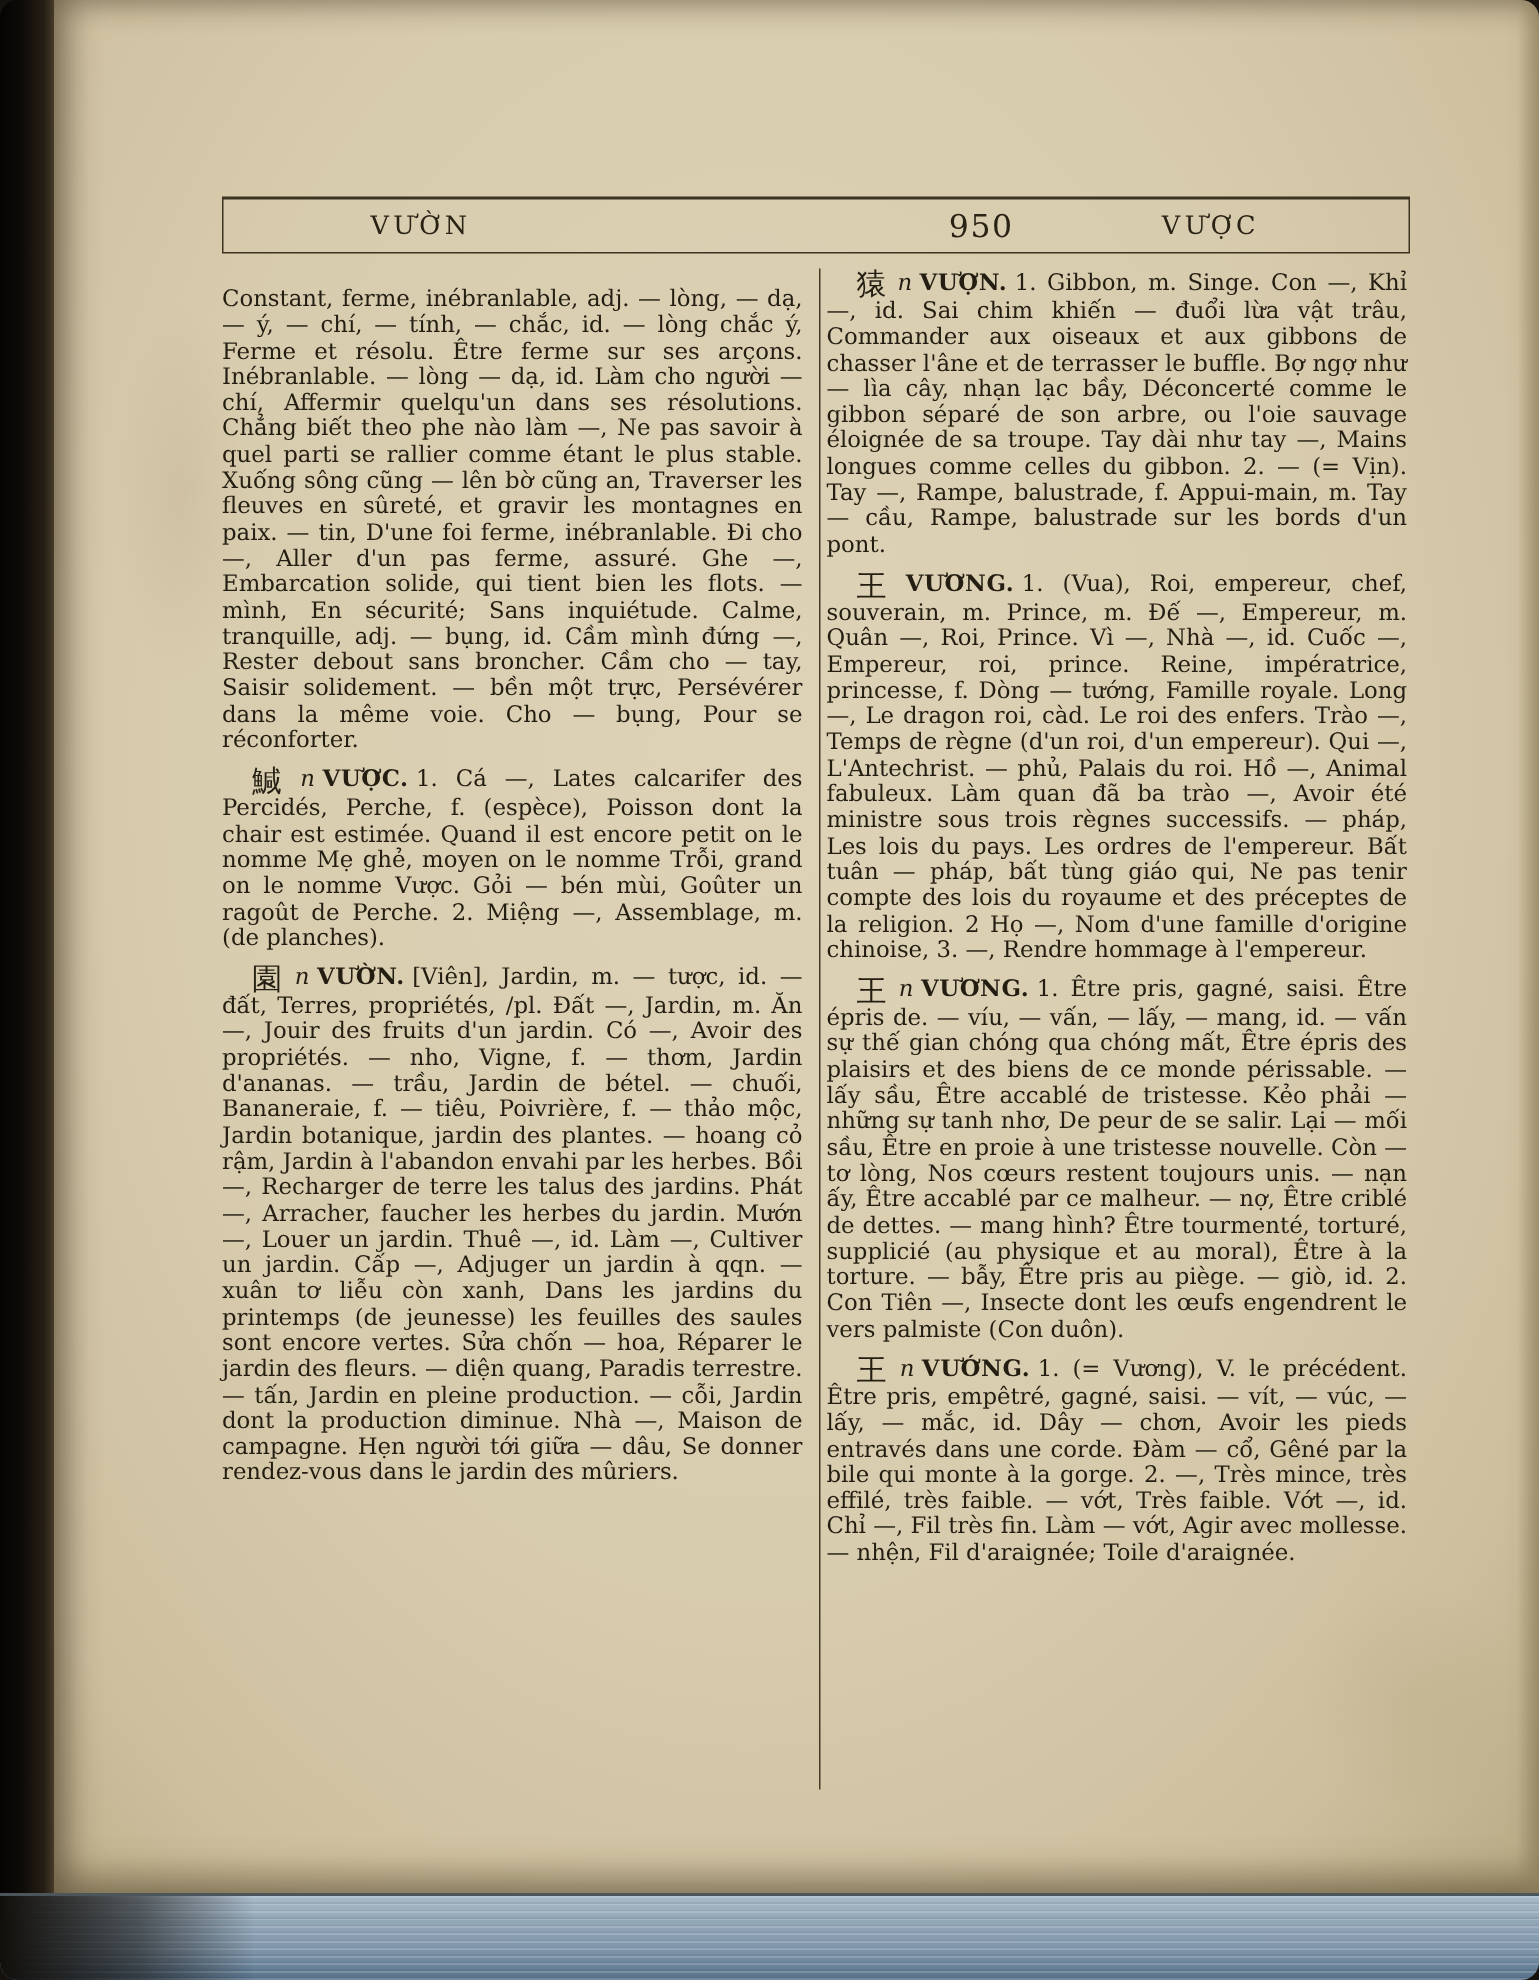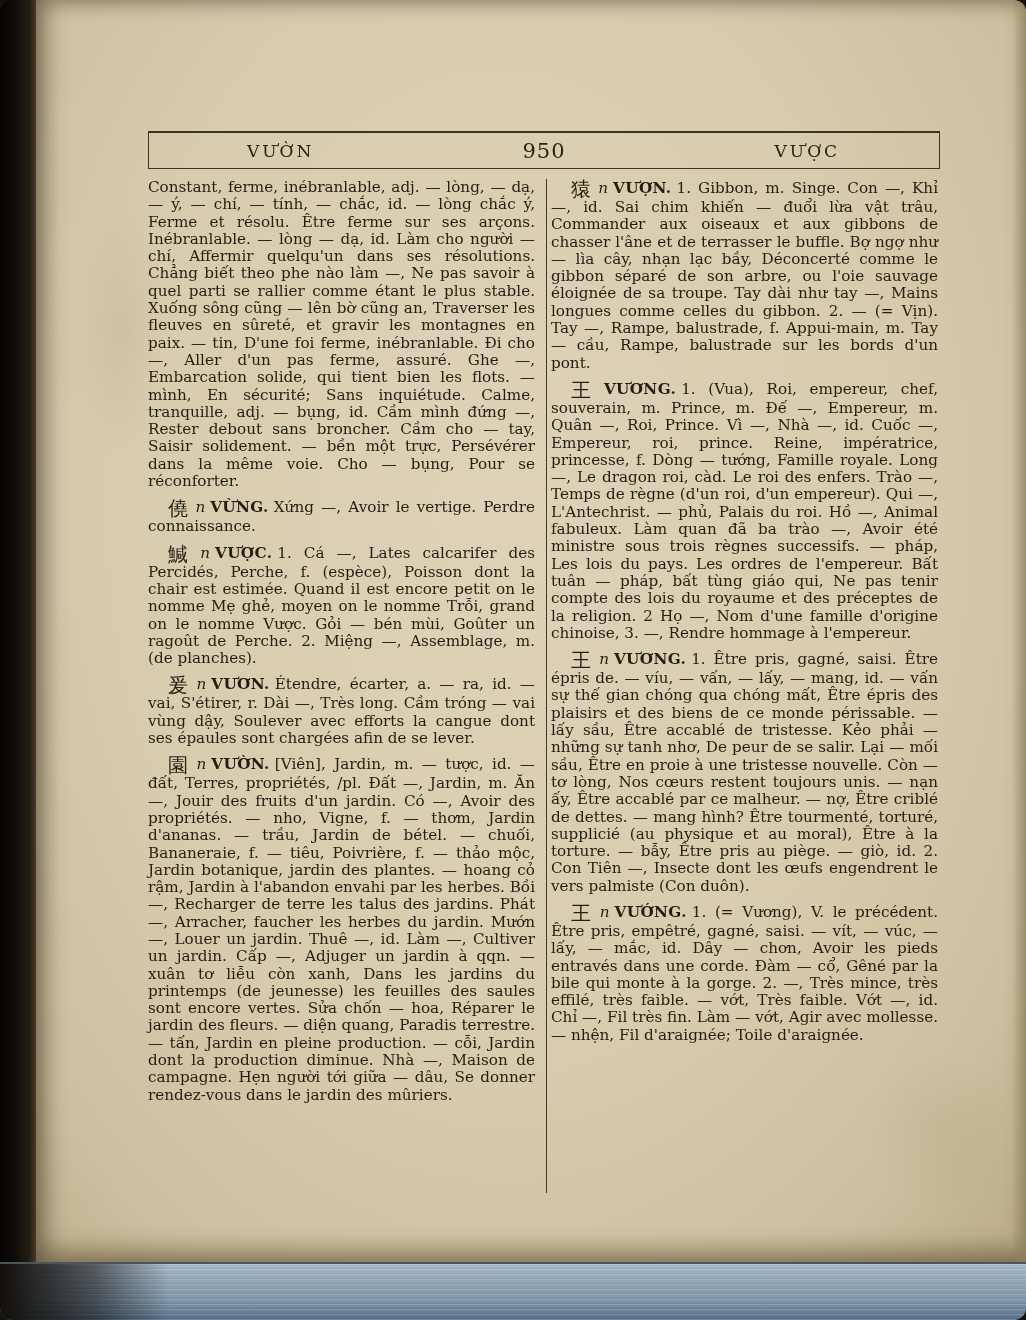--- a/index.html
+++ b/index.html
@@ -28,28 +28,28 @@
   .stain.s1{ left:40px; top:200px; width:90px; height:260px; background:radial-gradient(ellipse, rgba(130,105,60,.10), rgba(130,105,60,0) 70%); }
   .stain.s2{ left:830px; top:1050px; width:150px; height:160px; background:radial-gradient(ellipse, rgba(120,95,55,.08), rgba(120,95,55,0) 70%); }
 
   .header-box{
     position:absolute; left:112px; top:131px; width:792px; height:38px;
     border:1px solid #3c3323; border-top-width:2px;
     display:flex; align-items:center;
   }
   .header-cell{ flex:1; text-align:center; }
   .guide{ font-size:17px; letter-spacing:3px; color:#2a2315; }
-  .pagenum{ font-size:21px; letter-spacing:1px; color:#2a2315; }
+  .pagenum{ font-size:21px; letter-spacing:1px; color:#2a2315;text-align:right; }
 
   .columns{
     position:absolute; left:112px; top:179px; width:794px; height:1020px;
     display:flex;
   }
   .col{ width:387px; }
-  .col[data-col="left_column"]{ margin-right:11px; }
+  .col[data-col="left_column"]{ margin-right:11px;margin-top:12px; }
   .col[data-col="right_column"]{ margin-left:4px; }
   .divider{ width:1px; background:#433a28; height:1014px; }
 
   .para{
     font-size:15.2px; line-height:17.3px; text-align:justify;
     color:var(--ink,#241e12);
   }
   .para + .para{ margin-top:8px; }
   .entry{ text-indent:20px; }
   .cjk{ font-size:20px; line-height:1; vertical-align:-3px; margin-right:5px; }
@@ -82,23 +82,21 @@
 
     <div class="header-box">
       <span class="header-cell guide">VƯỜN</span>
       <span class="header-cell pagenum">950</span>
       <span class="header-cell guide">VƯỢC</span>
     </div>
 
     <div class="columns">
       <div class="col" data-col="left_column">
           <p class="para cont"><span class="body">Constant, ferme, inébranlable, adj. — lòng, — dạ, — ý, — chí, — tính, — chắc, id. — lòng chắc ý, Ferme et résolu. Être ferme sur ses arçons. Inébranlable. — lòng — dạ, id. Làm cho người — chí, Affermir quelqu'un dans ses résolutions. Chẳng biết theo phe nào làm —, Ne pas savoir à quel parti se rallier comme étant le plus stable. Xuống sông cũng — lên bờ cũng an, Traverser les fleuves en sûreté, et gravir les montagnes en paix. — tin, D'une foi ferme, inébranlable. Đi cho —, Aller d'un pas ferme, assuré. Ghe —, Embarcation solide, qui tient bien les flots. — mình, En sécurité; Sans inquiétude. Calme, tranquille, adj. — bụng, id. Cầm mình đứng —, Rester debout sans broncher. Cầm cho — tay, Saisir solidement. — bền một trực, Persévérer dans la même voie. Cho — bụng, Pour se réconforter.</span></p>
-          <p class="para entry"><span class="cjk">僥</span><span class="particle">n</span><span class="headword">VỪNG.</span><span class="body">Xứng —, Avoir le vertige. Perdre connaissance.</span></p>
           <p class="para entry"><span class="cjk">鰔</span><span class="particle">n</span><span class="headword">VƯỢC.</span><span class="body">1. Cá —, Lates calcarifer des Percidés, Perche, f. (espèce), Poisson dont la chair est estimée. Quand il est encore petit on le nomme Mẹ ghẻ, moyen on le nomme Trỗi, grand on le nomme Vược. Gỏi — bén mùi, Goûter un ragoût de Perche. 2. Miệng —, Assemblage, m. (de planches).</span></p>
-          <p class="para entry"><span class="cjk">爰</span><span class="particle">n</span><span class="headword">VƯƠN.</span><span class="body">Étendre, écarter, a. — ra, id. — vai, S'étirer, r. Dài —, Très long. Cầm tróng — vai vùng dậy, Soulever avec efforts la cangue dont ses épaules sont chargées afin de se lever.</span></p>
           <p class="para entry"><span class="cjk">園</span><span class="particle">n</span><span class="headword">VƯỜN.</span><span class="body">[Viên], Jardin, m. — tược, id. — đất, Terres, propriétés, /pl. Đất —, Jardin, m. Ăn —, Jouir des fruits d'un jardin. Có —, Avoir des propriétés. — nho, Vigne, f. — thơm, Jardin d'ananas. — trầu, Jardin de bétel. — chuối, Bananeraie, f. — tiêu, Poivrière, f. — thảo mộc, Jardin botanique, jardin des plantes. — hoang cỏ rậm, Jardin à l'abandon envahi par les herbes. Bồi —, Recharger de terre les talus des jardins. Phát —, Arracher, faucher les herbes du jardin. Mướn —, Louer un jardin. Thuê —, id. Làm —, Cultiver un jardin. Cấp —, Adjuger un jardin à qqn. — xuân tơ liễu còn xanh, Dans les jardins du printemps (de jeunesse) les feuilles des saules sont encore vertes. Sửa chốn — hoa, Réparer le jardin des fleurs. — diện quang, Paradis terrestre. — tấn, Jardin en pleine production. — cỗi, Jardin dont la production diminue. Nhà —, Maison de campagne. Hẹn người tới giữa — dâu, Se donner rendez-vous dans le jardin des mûriers.</span></p>
         </div>
       <div class="divider"></div>
       <div class="col" data-col="right_column">
           <p class="para entry"><span class="cjk">猿</span><span class="particle">n</span><span class="headword">VƯỢN.</span><span class="body">1. Gibbon, m. Singe. Con —, Khỉ —, id. Sai chim khiến — đuổi lừa vật trâu, Commander aux oiseaux et aux gibbons de chasser l'âne et de terrasser le buffle. Bợ ngợ như — lìa cây, nhạn lạc bầy, Déconcerté comme le gibbon séparé de son arbre, ou l'oie sauvage éloignée de sa troupe. Tay dài như tay —, Mains longues comme celles du gibbon. 2. — (= Vịn). Tay —, Rampe, balustrade, f. Appui-main, m. Tay — cầu, Rampe, balustrade sur les bords d'un pont.</span></p>
           <p class="para entry"><span class="cjk">王</span><span class="headword">VƯƠNG.</span><span class="body">1. (Vua), Roi, empereur, chef, souverain, m. Prince, m. Đế —, Empereur, m. Quân —, Roi, Prince. Vì —, Nhà —, id. Cuốc —, Empereur, roi, prince. Reine, impératrice, princesse, f. Dòng — tướng, Famille royale. Long —, Le dragon roi, càd. Le roi des enfers. Trào —, Temps de règne (d'un roi, d'un empereur). Qui —, L'Antechrist. — phủ, Palais du roi. Hồ —, Animal fabuleux. Làm quan đã ba trào —, Avoir été ministre sous trois règnes successifs. — pháp, Les lois du pays. Les ordres de l'empereur. Bất tuân — pháp, bất tùng giáo qui, Ne pas tenir compte des lois du royaume et des préceptes de la religion. 2 Họ —, Nom d'une famille d'origine chinoise, 3. —, Rendre hommage à l'empereur.</span></p>
           <p class="para entry"><span class="cjk">王</span><span class="particle">n</span><span class="headword">VƯƠNG.</span><span class="body">1. Être pris, gagné, saisi. Être épris de. — víu, — vấn, — lấy, — mang, id. — vấn sự thế gian chóng qua chóng mất, Être épris des plaisirs et des biens de ce monde périssable. — lấy sầu, Être accablé de tristesse. Kẻo phải — những sự tanh nhơ, De peur de se salir. Lại — mối sầu, Être en proie à une tristesse nouvelle. Còn — tơ lòng, Nos cœurs restent toujours unis. — nạn ấy, Être accablé par ce malheur. — nợ, Être criblé de dettes. — mang hình? Être tourmenté, torturé, supplicié (au physique et au moral), Être à la torture. — bẫy, Être pris au piège. — giò, id. 2. Con Tiên —, Insecte dont les œufs engendrent le vers palmiste (Con duôn).</span></p>
           <p class="para entry"><span class="cjk">王</span><span class="particle">n</span><span class="headword">VƯỚNG.</span><span class="body">1. (= Vương), V. le précédent. Être pris, empêtré, gagné, saisi. — vít, — vúc, — lấy, — mắc, id. Dây — chơn, Avoir les pieds entravés dans une corde. Đàm — cổ, Gêné par la bile qui monte à la gorge. 2. —, Très mince, très effilé, très faible. — vớt, Très faible. Vớt —, id. Chỉ —, Fil très fin. Làm — vớt, Agir avec mollesse. — nhện, Fil d'araignée; Toile d'araignée.</span></p>
         </div>
     </div>

